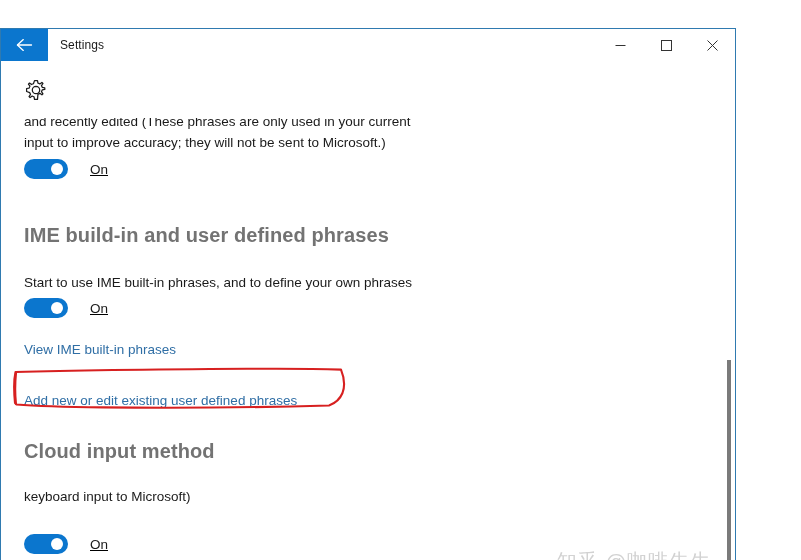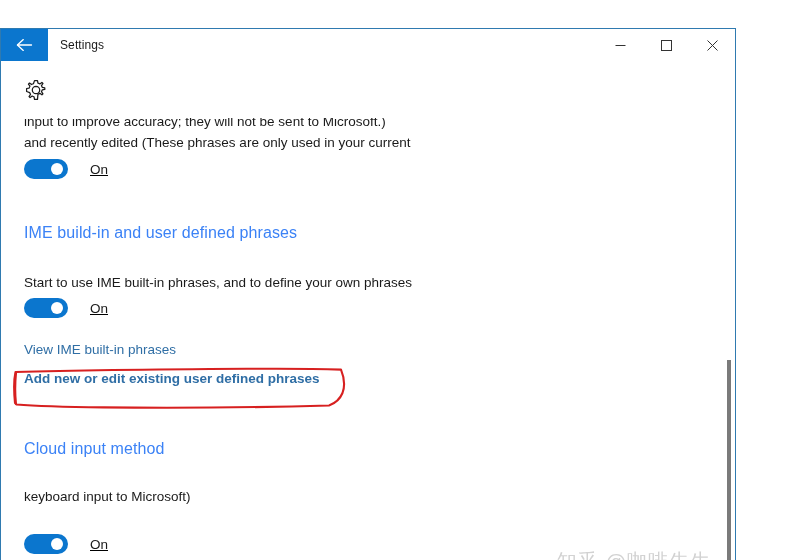--- a/index.html
+++ b/index.html
@@ -116,23 +116,23 @@
     padding-right: 40px;
   }
 
   .body-text {
     font-size: 13.5px;
     color: #1a1a1a;
     line-height: 21px;
     max-width: 470px;
   }
   .section-title {
-    font-size: 16px;
-    font-weight: 400;
-    color: #3b82f6;
+    font-size: 20px;
+    font-weight: 700;
+    color: #737373;
     letter-spacing: 0.1px;
   }
 
   
   .toggle-row {
     display: flex;
     align-items: center;
     text-decoration: underline;
   }
   .toggle {
@@ -255,22 +255,22 @@
         <path d="M12 8.3a3.7 3.7 0 1 0 0 7.4 3.7 3.7 0 0 0 0-7.4z" fill="none" stroke="#1b1b1b" stroke-width="1.25"></path>
         <path d="M12 2.6 l1.5 0 0.45 2.55 a7 7 0 0 1 1.85 0.78 l2.1-1.5 1.06 1.06 -1.5 2.1 a7 7 0 0 1 0.78 1.85 l2.55 0.45 0 1.5 -2.55 0.45 a7 7 0 0 1 -0.78 1.85 l1.5 2.1 -1.06 1.06 -2.1-1.5 a7 7 0 0 1 -1.85 0.78 L13.5 21.4 l-1.5 0 -1.5 0 -0.45-2.55 a7 7 0 0 1 -1.85-0.78 l-2.1 1.5 -1.06-1.06 1.5-2.1 a7 7 0 0 1 -0.78-1.85 L2.6 13.5 l0-1.5 0-1.5 2.55-0.45 a7 7 0 0 1 0.78-1.85 l-1.5-2.1 1.06-1.06 2.1 1.5 a7 7 0 0 1 1.85-0.78 L10.5 2.6 z" fill="none" stroke="#1b1b1b" stroke-width="1.25" stroke-linejoin="round"></path>
       </svg>
     </div>
   </div>
 
   <div id="content">
     <div class="inner">
 
       <div class="abs" style="left:23px; top:20px;">
+        <div class="body-text">and recently edited (These phrases are only used in your current</div>
         <div class="body-text">input to improve accuracy; they will not be sent to Microsoft.)</div>
-        <div class="body-text">and recently edited (These phrases are only used in your current</div>
       </div>
 
       <div class="abs toggle-row" style="left:23px; top:68px;">
         <div class="toggle">
           <div class="knob"></div>
         </div>
         <div class="toggle-label">On</div>
       </div>
 
       <div class="abs section-title" style="left:23px; top:133px;">IME build-in and user defined phrases</div>
@@ -279,21 +279,21 @@
 
       <div class="abs toggle-row" style="left:23px; top:207px;">
         <div class="toggle">
           <div class="knob"></div>
         </div>
         <div class="toggle-label">On</div>
       </div>
 
       <a class="abs link" style="left:23px; top:251px;">View IME built-in phrases</a>
 
-      <a class="abs link" style="left:23px; top:280px;font-weight:bold;">Add new or edit existing user defined phrases</a>
+      <a class="abs link" style="left:23px; top:302px;">Add new or edit existing user defined phrases</a>
 
       <div class="abs section-title" style="left:23px; top:349px;">Cloud input method</div>
 
       <div class="abs" style="left:23px; top:395px;">
         <div class="body-text">keyboard input to Microsoft)</div>
       </div>
 
       <div class="abs toggle-row" style="left:23px; top:443px;">
         <div class="toggle">
           <div class="knob"></div>

